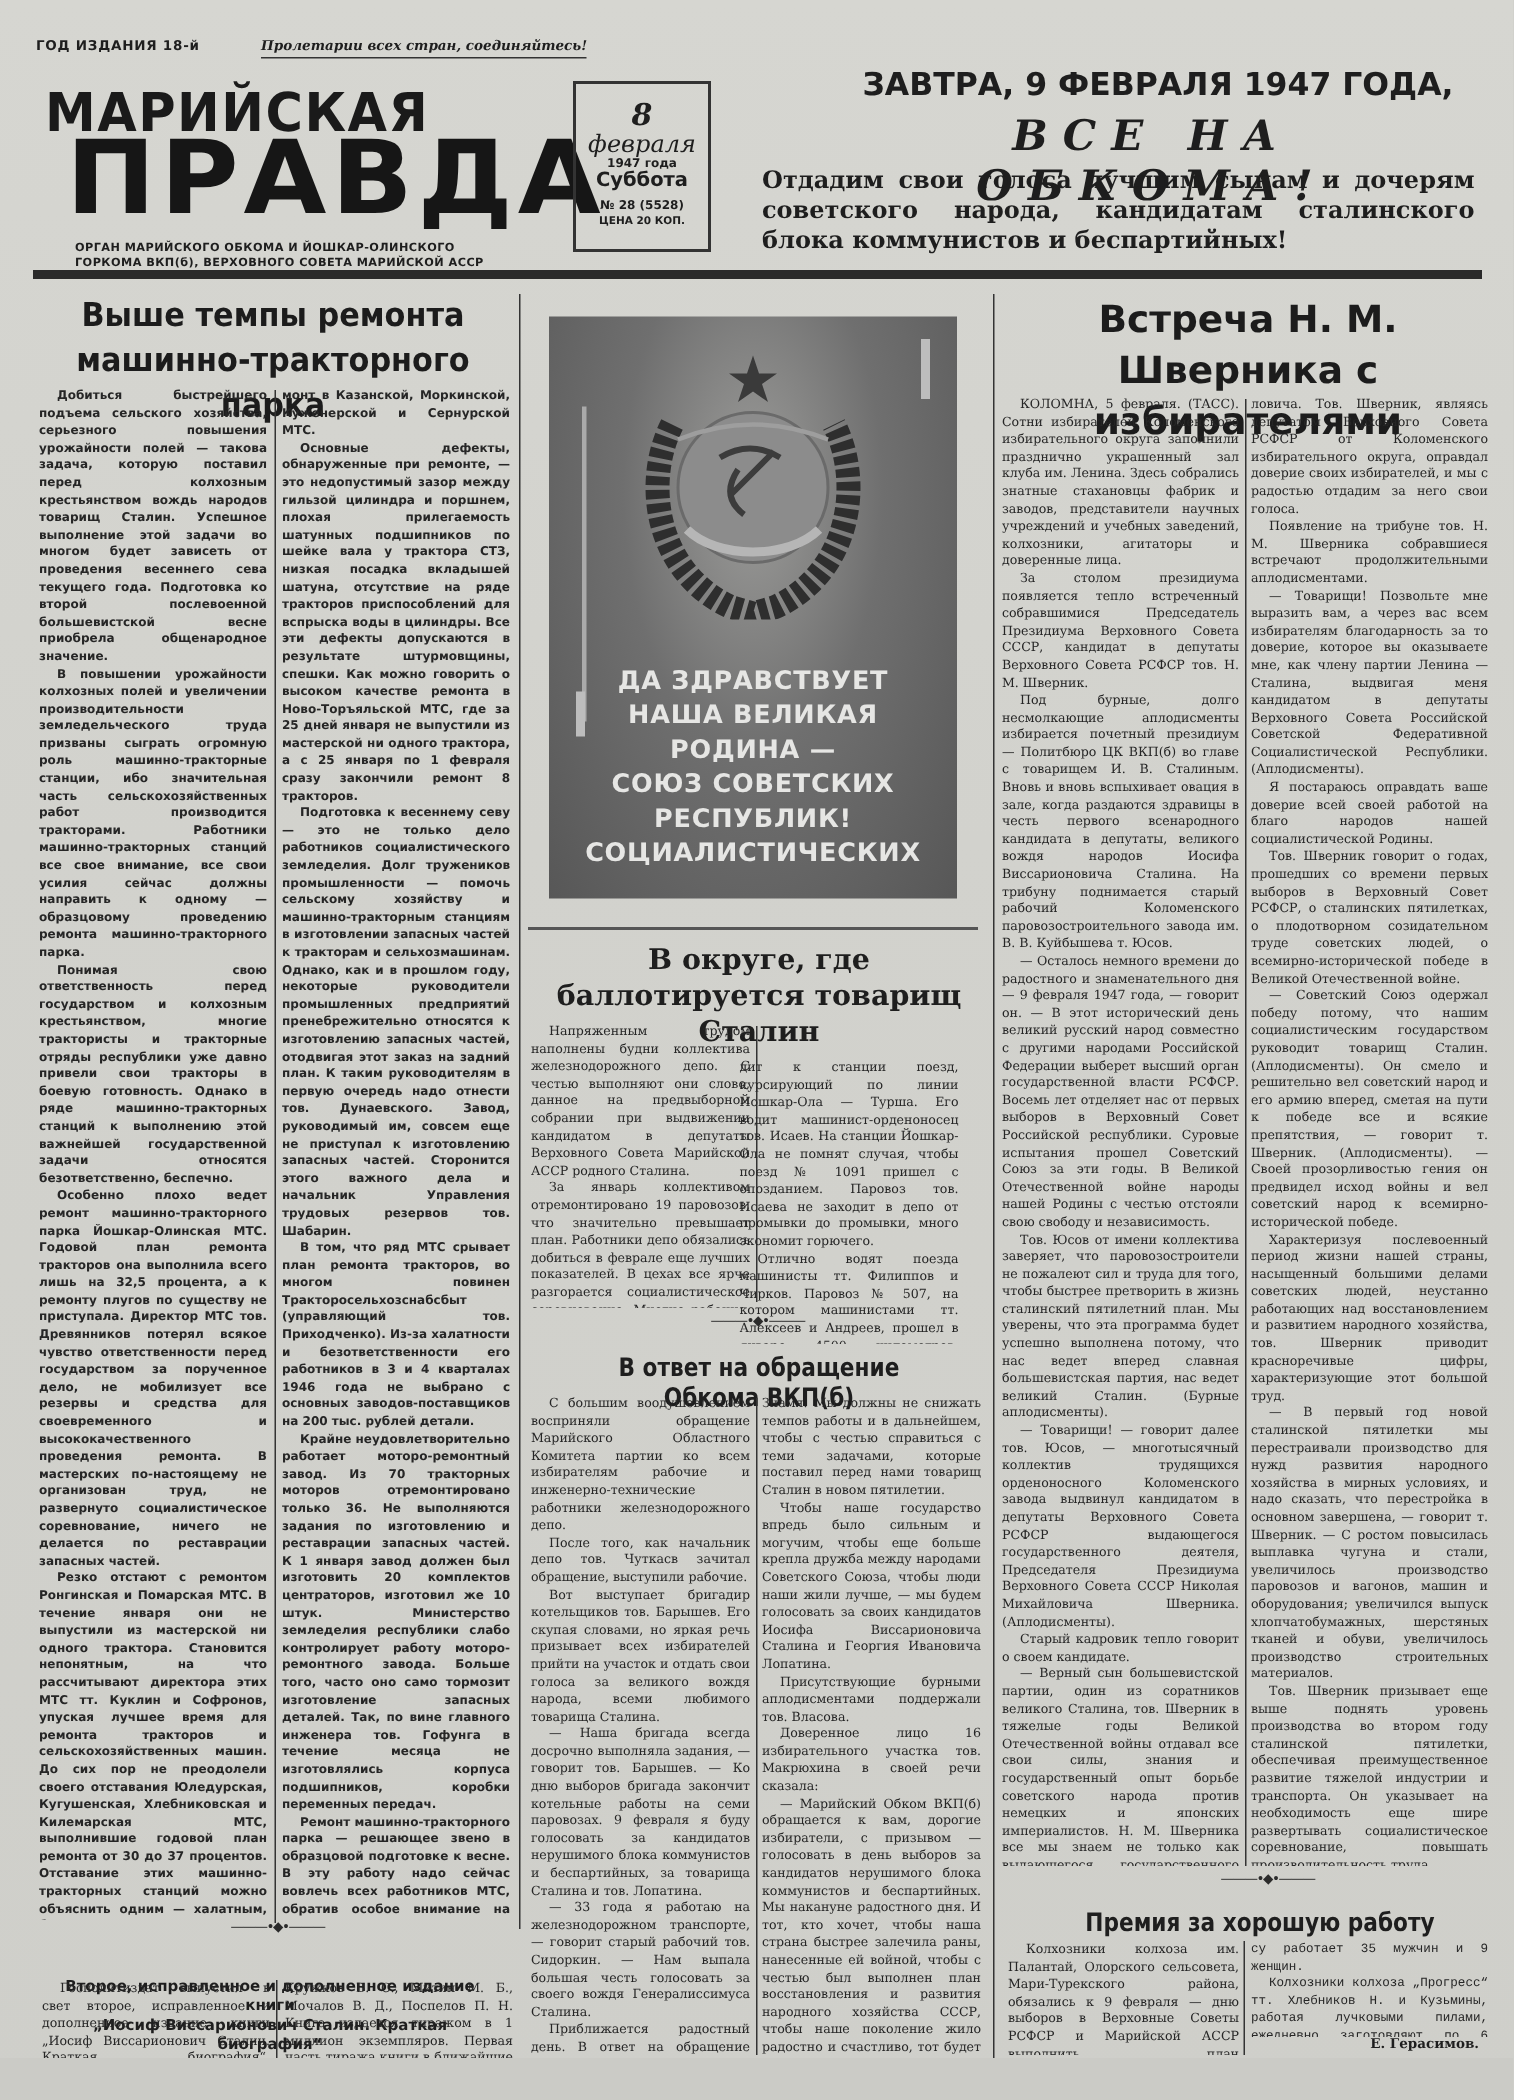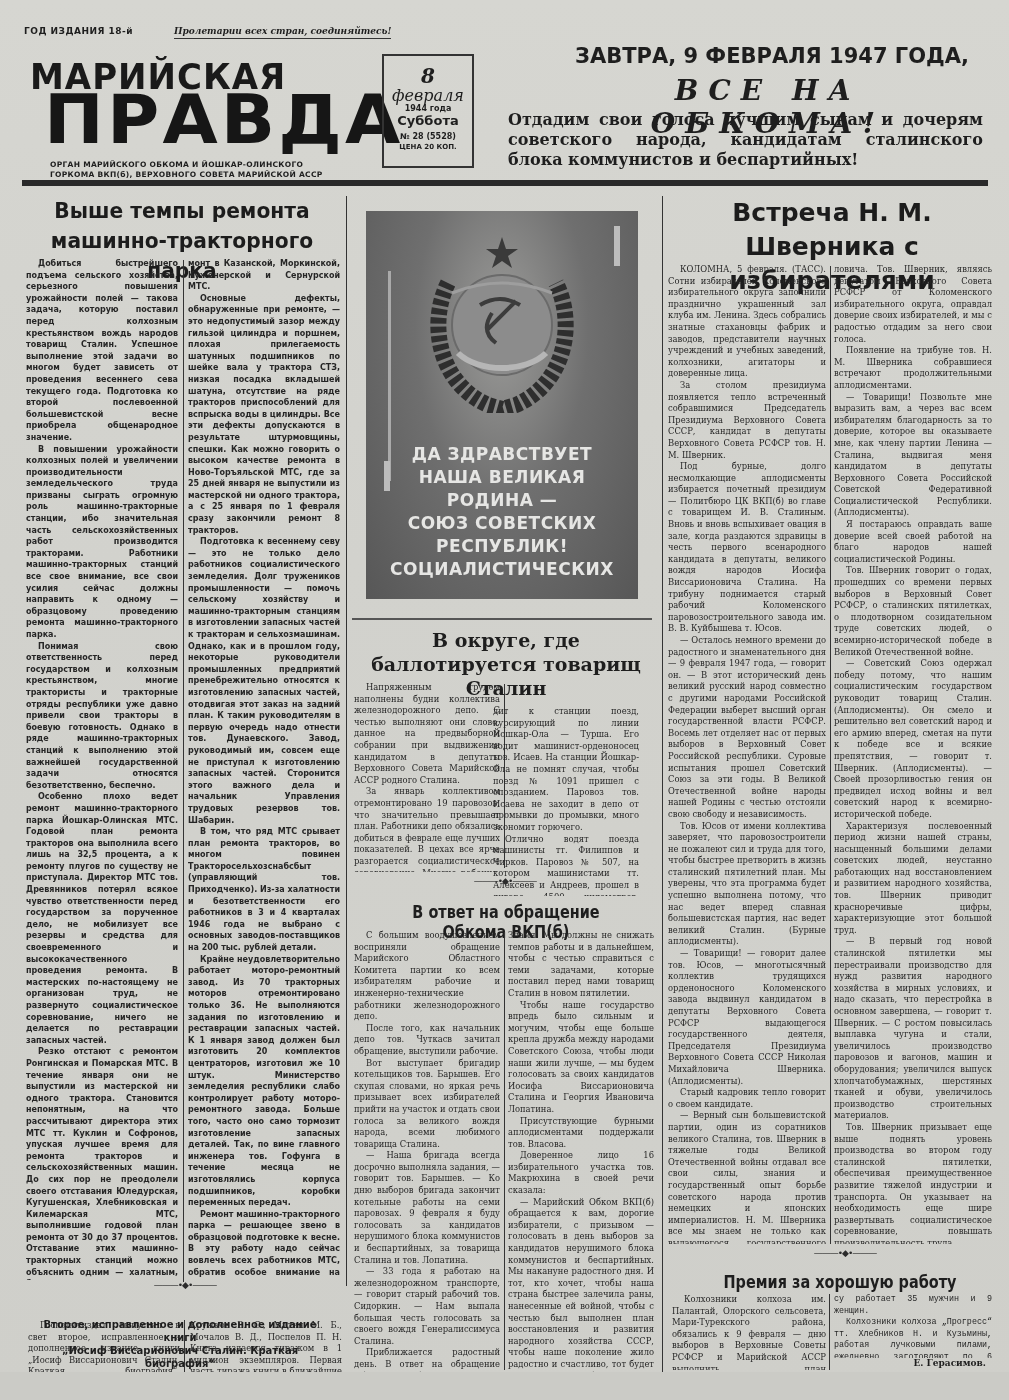--- a/index.html
+++ b/index.html
@@ -71,21 +71,21 @@
   <div class="abs title-top">МАРИЙСКАЯ</div>
   <div class="abs title-main">ПРАВДА</div>
   <div class="abs organ">
     <div>ОРГАН МАРИЙСКОГО ОБКОМА И ЙОШКАР-ОЛИНСКОГО</div>
     <div>ГОРКОМА ВКП(б), ВЕРХОВНОГО СОВЕТА МАРИЙСКОЙ АССР</div>
   </div>
 
   <div class="abs datebox">
     <div class="day">8</div>
     <div class="month">февраля</div>
-    <div class="year">1944 года</div>
+    <div class="year">1947 года</div>
     <div class="weekday">Суббота</div>
     <div class="issue">№ 28 (5528)</div>
     <div class="price">ЦЕНА 20 КОП.</div>
   </div>
 
   <div class="abs hl-date">ЗАВТРА, 9 ФЕВРАЛЯ 1947 ГОДА,</div>
   <div class="abs hl-vote">ВСЕ НА ОБКОМА!</div>
   <div class="abs hl-sub">Отдадим свои голоса лучшим сынам и дочерям советского народа, кандидатам сталинского блока коммунистов и беспартийных!</div>
 
   <div class="abs rule-thick" style="top:180px; width:966px;"></div>

